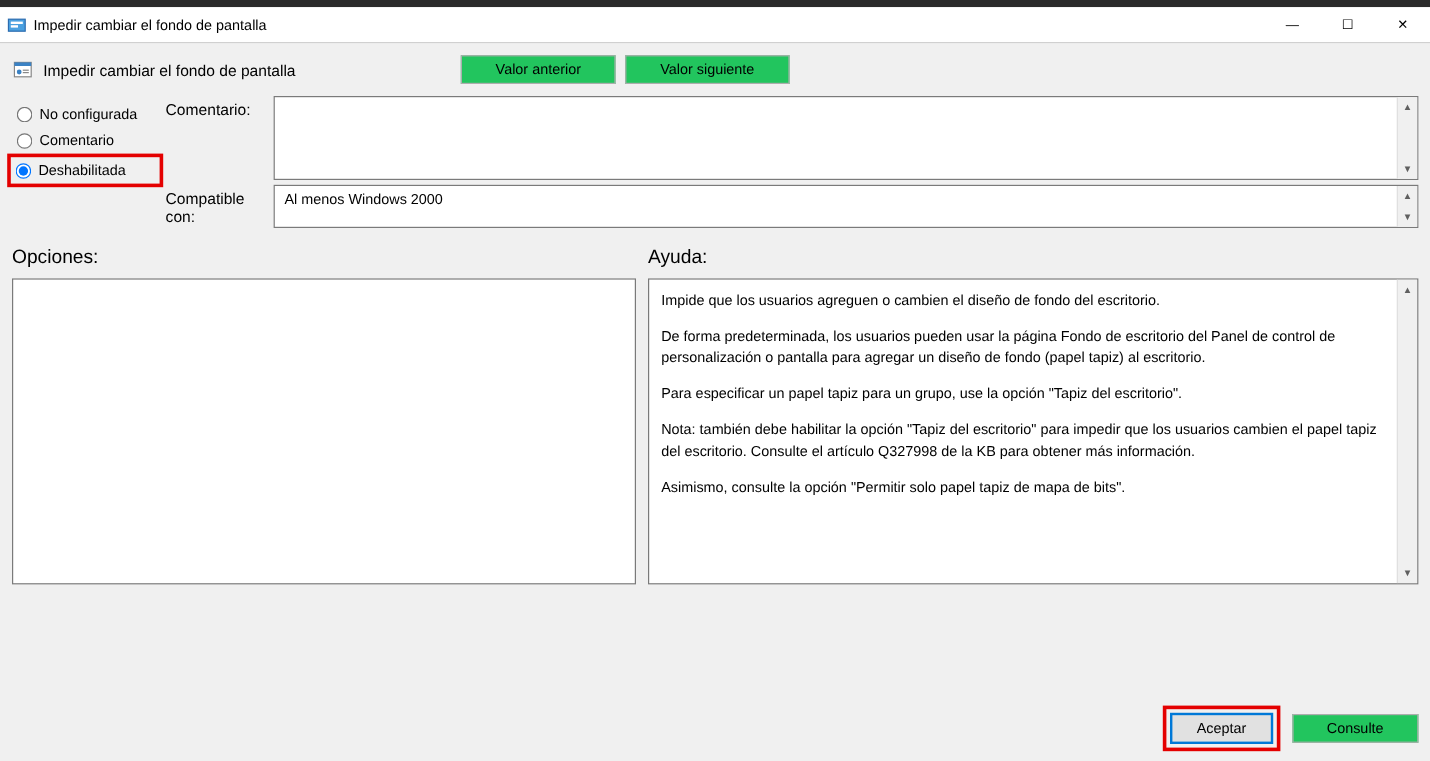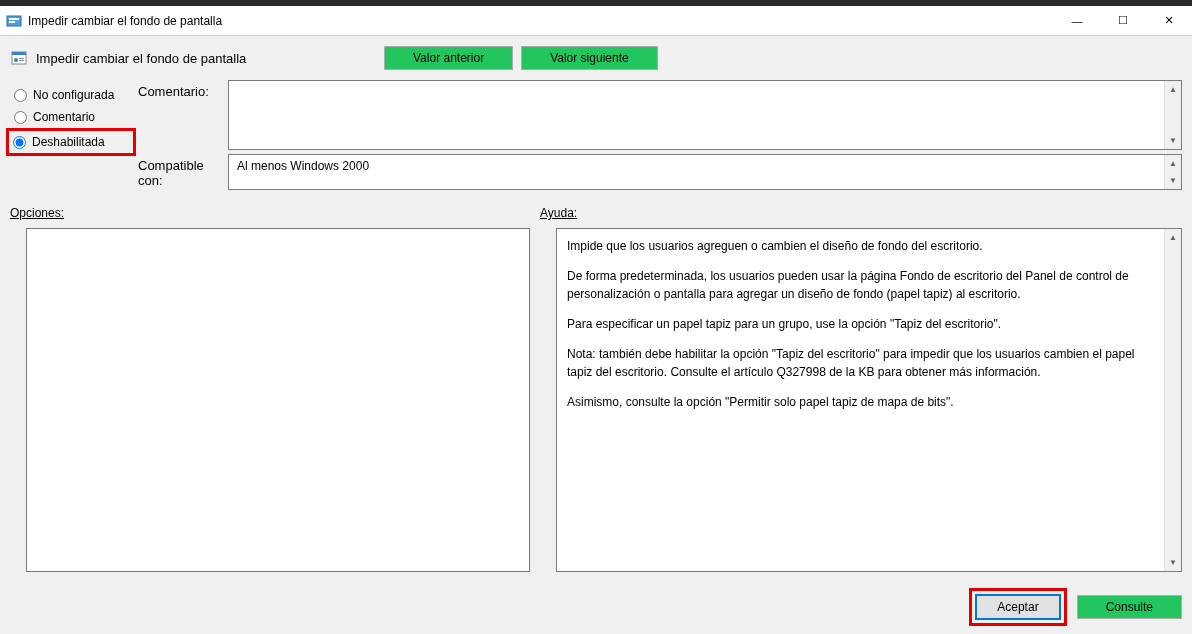--- a/index.html
+++ b/index.html
@@ -129,31 +129,30 @@
       display: flex;
       gap: 10px;
       margin-top: 16px;
     }
     .panel {
       display: flex;
       flex-direction: column;
     }
     .panel-left { flex: 0 0 520px; }
     .panel-right { flex: 1; justify-content: space-between; }
-    .panel-label { font-size: 12px; margin-bottom: 8px; text-decoration: underline; }
+    .panel-label { font-size: 16px; margin-bottom: 8px; }
     .panel-box {
       background: #fff;
       border: 1px solid #7a7a7a;
-      height: 344px;
+      height: 255px;
       position: relative;
       padding: 8px 24px 8px 10px;
       font-size: 12px;
       line-height: 1.5;
       overflow: hidden;
-      margin-left: 16px;
     }
     .panel-box p { margin-bottom: 12px; }
     .footer {
       position: absolute;
       bottom: 8px;
       right: 10px;
       display: flex;
       gap: 10px;
       align-items: center;
       justify-content: center;

